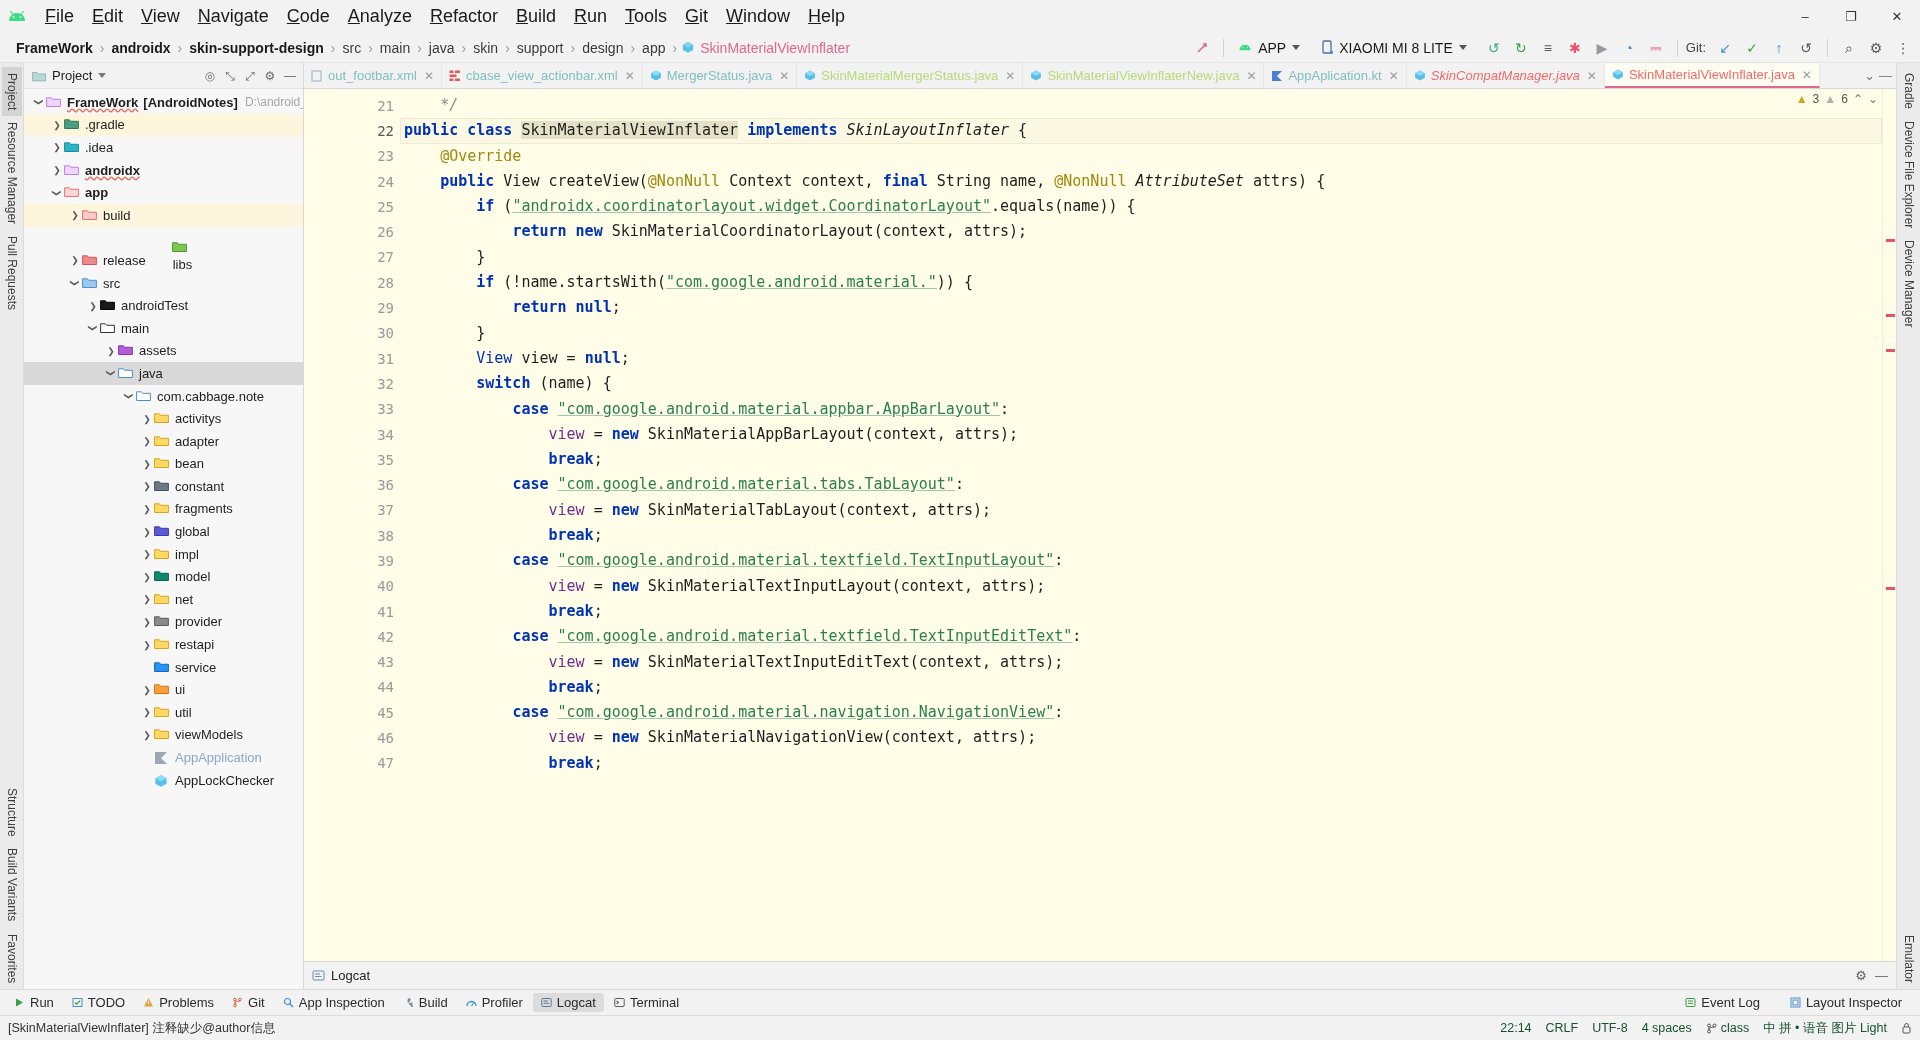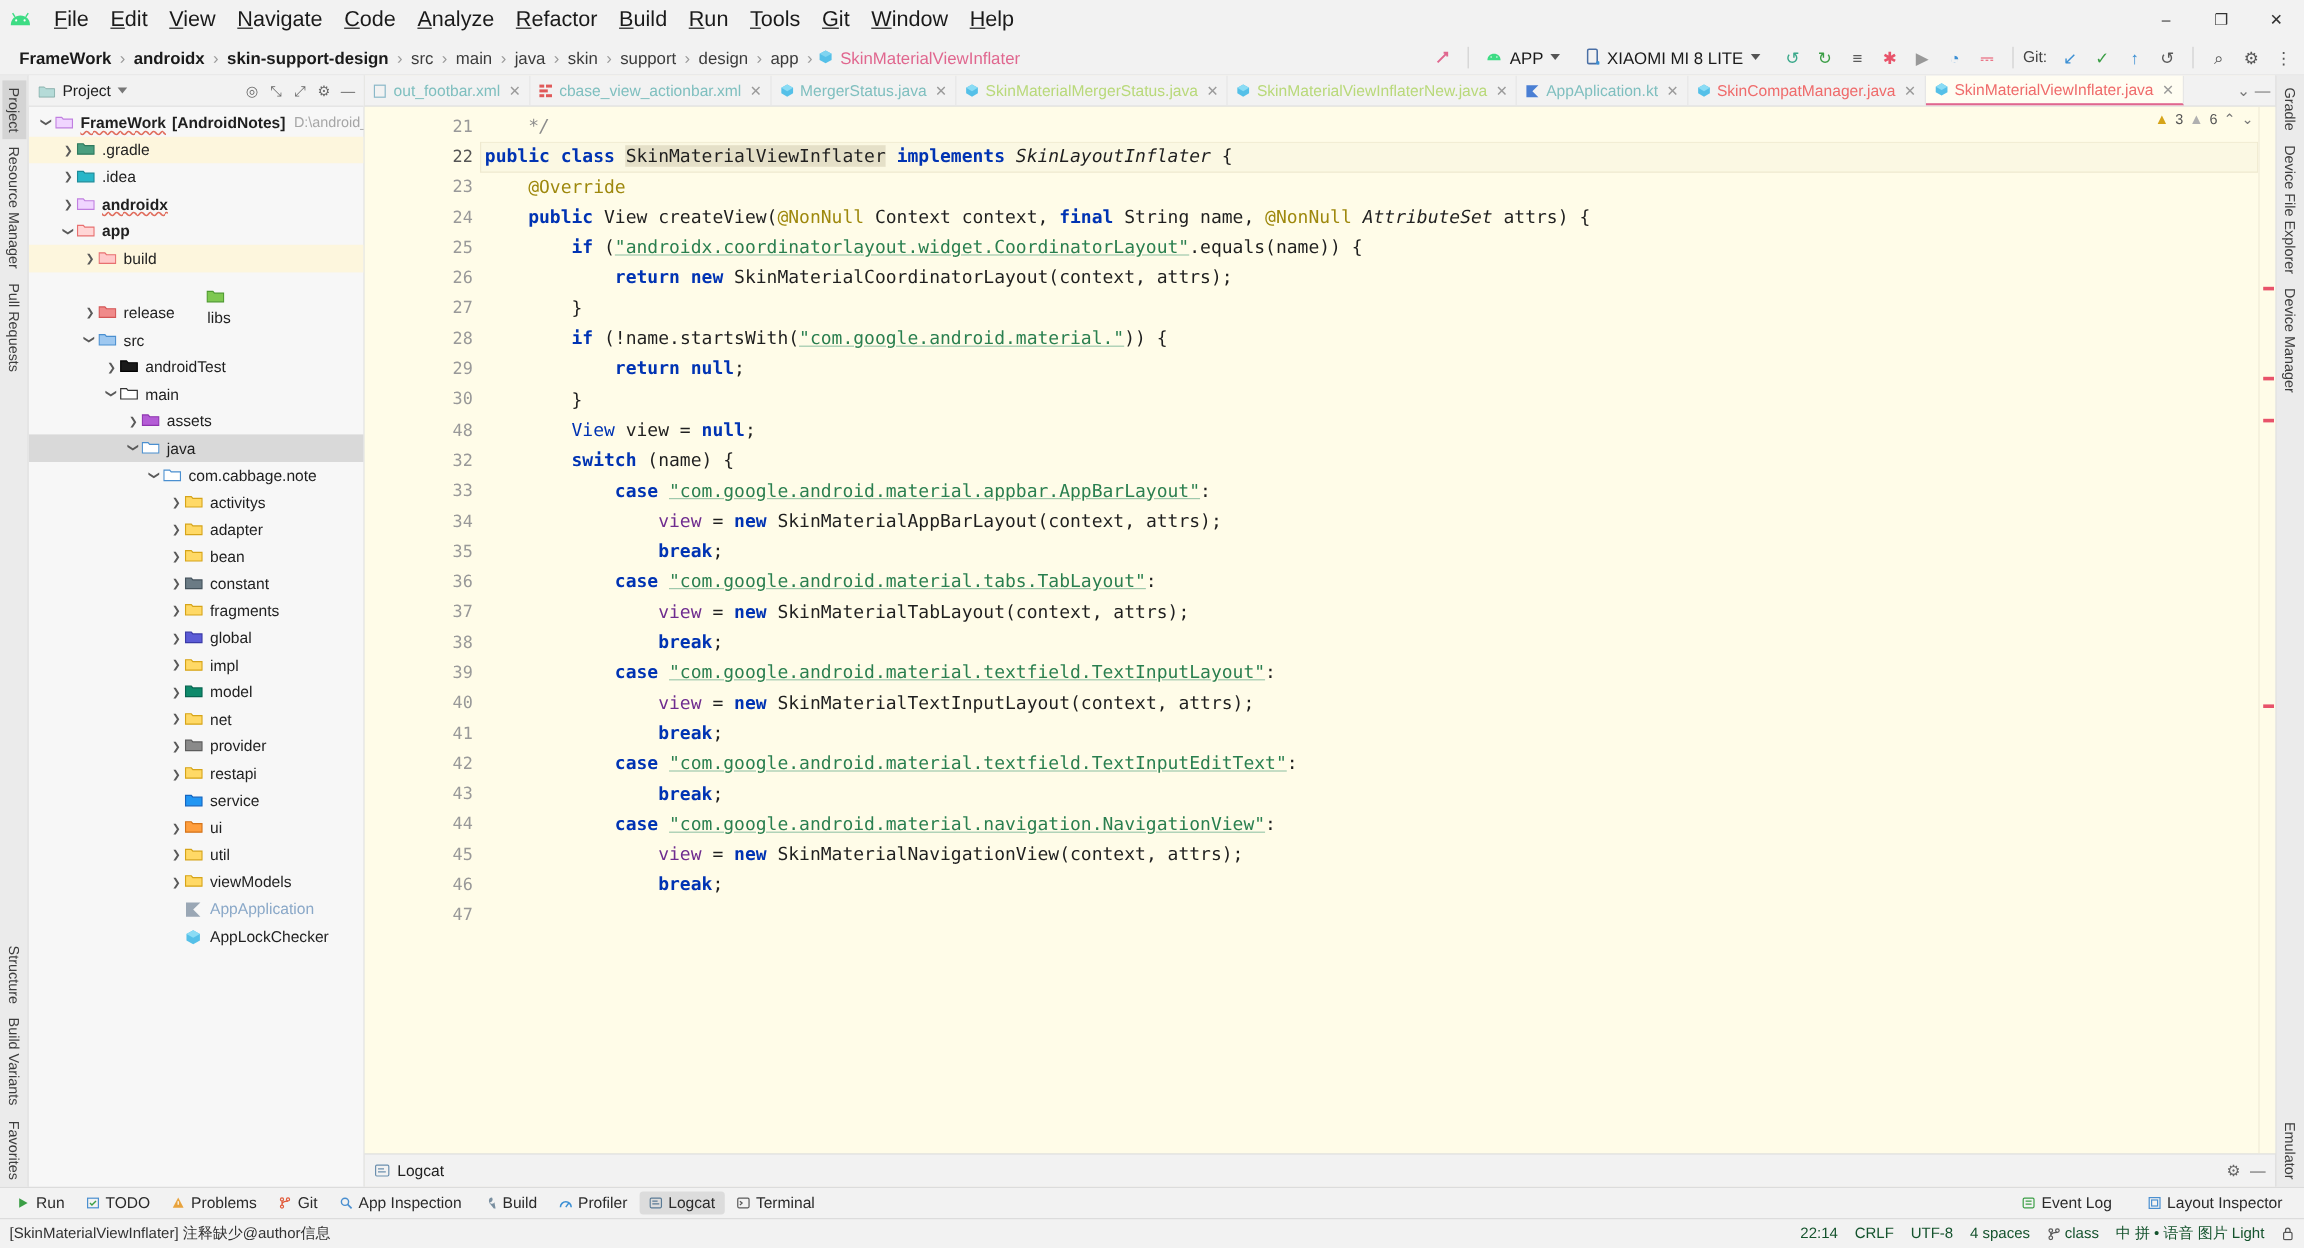--- a/index.html
+++ b/index.html
@@ -716,21 +716,21 @@
             <span style="color: rgb(127, 191, 191);">AppAplication.kt</span>
             <span class="tabx">✕</span>
           </div>
           <div class="etab">
             <span class="etab-icon">
               <svg width="13" height="13" viewBox="0 0 13 13">
                 <path d="M6.5 1 L11.8 4 V9 L6.5 12 L1.2 9 V4 Z" fill="#55c0e8"></path>
                 <path d="M6.5 1 L11.8 4 L6.5 7 L1.2 4 Z" fill="#8adcf5"></path>
               </svg>
             </span>
-            <span style="color: rgb(239, 107, 107);">SkinCompatManager.java</span>
+            <span style="color: rgb(239, 107, 107); font-style: italic;">SkinCompatManager.java</span>
             <span class="tabx">✕</span>
           </div>
           <div class="etab active">
             <span class="etab-icon">
               <svg width="13" height="13" viewBox="0 0 13 13">
                 <path d="M6.5 1 L11.8 4 V9 L6.5 12 L1.2 9 V4 Z" fill="#55c0e8"></path>
                 <path d="M6.5 1 L11.8 4 L6.5 7 L1.2 4 Z" fill="#8adcf5"></path>
               </svg>
             </span>
             <span style="color: rgb(239, 107, 107);">SkinMaterialViewInflater.java</span>
@@ -806,21 +806,21 @@
             <div class="gline">
               <span class="gnum">29</span>
               <span class="gmark"></span>
             </div>
             <div class="gline">
               <span class="gnum">30</span>
               <span class="gmark"></span>
               <span style="position: absolute; right: -58px; color: rgb(154, 154, 154); font-size: 11px;">└</span>
             </div>
             <div class="gline">
-              <span class="gnum">48</span>
+              <span class="gnum">31</span>
               <span class="gmark"></span>
             </div>
             <div class="gline">
               <span class="gnum">32</span>
               <span class="gmark"></span>
               <span style="position: absolute; right: -58px; color: rgb(154, 154, 154); font-size: 11px;">−</span>
             </div>
             <div class="gline">
               <span class="gnum">33</span>
               <span class="gmark"></span>
@@ -898,20 +898,21 @@
             <div class="cline"><span class="ident">            </span><span class="kw">case </span><span class="str">"com.google.android.material.appbar.AppBarLayout"</span><span class="ident">:</span></div>
             <div class="cline"><span class="ident">                </span><span class="fieldc">view</span><span class="ident"> = </span><span class="kw">new </span><span class="typ">SkinMaterialAppBarLayout</span><span class="ident">(context, attrs);</span></div>
             <div class="cline"><span class="ident">                </span><span class="kw">break</span><span class="ident">;</span></div>
             <div class="cline"><span class="ident">            </span><span class="kw">case </span><span class="str">"com.google.android.material.tabs.TabLayout"</span><span class="ident">:</span></div>
             <div class="cline"><span class="ident">                </span><span class="fieldc">view</span><span class="ident"> = </span><span class="kw">new </span><span class="typ">SkinMaterialTabLayout</span><span class="ident">(context, attrs);</span></div>
             <div class="cline"><span class="ident">                </span><span class="kw">break</span><span class="ident">;</span></div>
             <div class="cline"><span class="ident">            </span><span class="kw">case </span><span class="str">"com.google.android.material.textfield.TextInputLayout"</span><span class="ident">:</span></div>
             <div class="cline"><span class="ident">                </span><span class="fieldc">view</span><span class="ident"> = </span><span class="kw">new </span><span class="typ">SkinMaterialTextInputLayout</span><span class="ident">(context, attrs);</span></div>
             <div class="cline"><span class="ident">                </span><span class="kw">break</span><span class="ident">;</span></div>
             <div class="cline"><span class="ident">            </span><span class="kw">case </span><span class="str">"com.google.android.material.textfield.TextInputEditText"</span><span class="ident">:</span></div>
+            <div class="cline"><span class="ident">                </span><span class="fieldc">view</span><span class="ident"> = </span><span class="kw">new </span><span class="typ">SkinMaterialTextInputEditText</span><span class="ident">(context, attrs);</span></div>
             <div class="cline"><span class="ident">                </span><span class="kw">break</span><span class="ident">;</span></div>
             <div class="cline"><span class="ident">            </span><span class="kw">case </span><span class="str">"com.google.android.material.navigation.NavigationView"</span><span class="ident">:</span></div>
             <div class="cline"><span class="ident">                </span><span class="fieldc">view</span><span class="ident"> = </span><span class="kw">new </span><span class="typ">SkinMaterialNavigationView</span><span class="ident">(context, attrs);</span></div>
             <div class="cline"><span class="ident">                </span><span class="kw">break</span><span class="ident">;</span></div>
           </div>
         <div class="scroll-strip">
           <div class="err-mark" style="top:150px;background:#e8536a;"></div>
           <div class="err-mark" style="top:225px;background:#e8536a;"></div>
           <div class="err-mark" style="top:260px;background:#e8536a;"></div>
           <div class="err-mark" style="top:498px;background:#e8536a;"></div>

